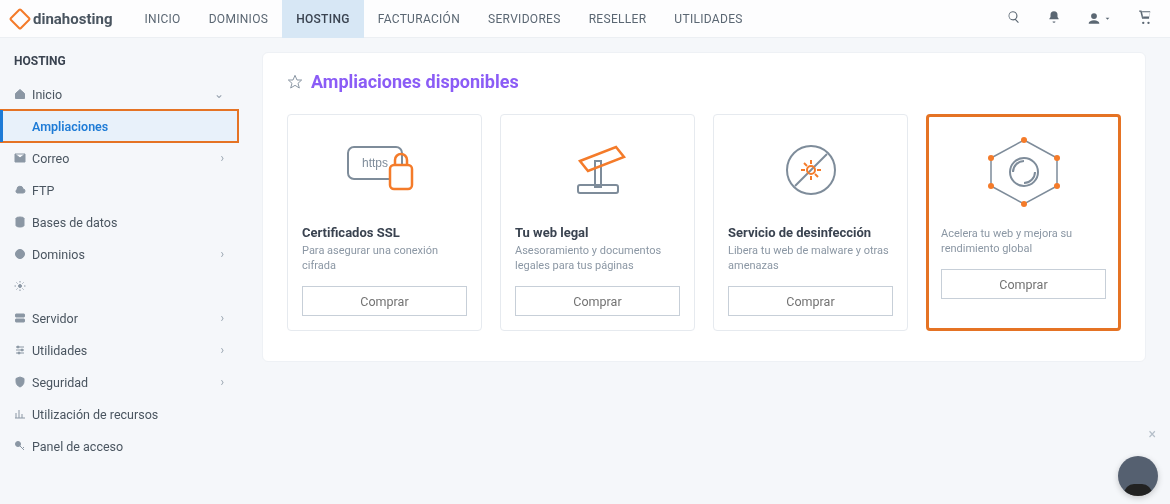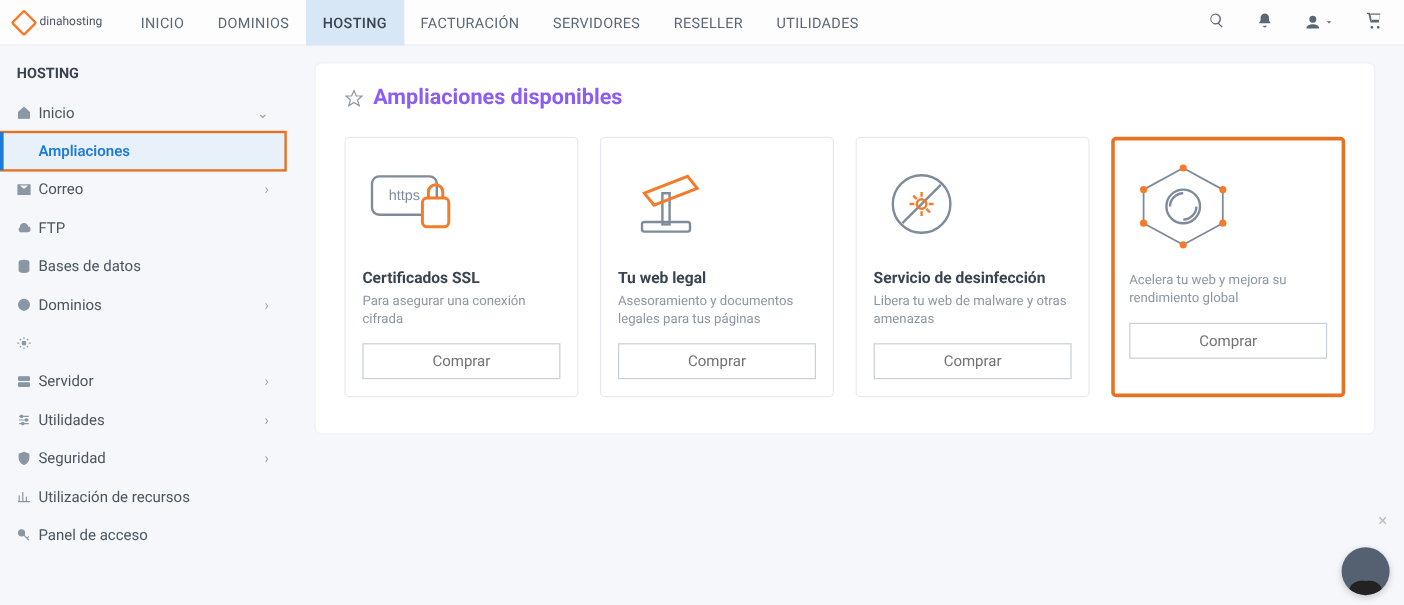--- a/index.html
+++ b/index.html
@@ -20,22 +20,22 @@
     border-bottom: 1px solid #eceff3;
     display: flex;
     align-items: center;
     padding: 0 18px 0 12px;
   }
   .brand {
     display: flex;
     align-items: center;
     gap: 5px;
     color: #4a5560;
-    font-weight: 400;
-    font-size: 10px;
+    font-weight: 700;
+    font-size: 15px;
     margin-right: 18px;
   }
   .brand .logo-mark {
     width: 16px; height: 16px;
     border: 2px solid #f47b2a;
     transform: rotate(45deg);
     border-radius: 2px;
   }
   .nav-items { display: flex; align-items: center; }
   .nav-item {
@@ -132,21 +132,21 @@
     border-radius: 4px;
     padding: 0 14px 14px;
     display: flex; flex-direction: column;
   }
   .card.highlighted {
     border: 3px solid #e57324;
     padding: 0 12px 12px;
   }
   .card .illus {
     height: 110px;
-    display:flex; align-items:center; 
+    display:flex; align-items:center; justify-content:center;
   }
   .card h3 { font-size: 13px; font-weight:700; color:#3a4350; margin-bottom:4px;}
   .card p.desc { font-size: 11px; color:#8b97a4; line-height:1.35; min-height:30px;}
   .card .buy-btn {
     margin-top: 12px;
     height: 30px;
     border: 1px solid #c7cfd8;
     background: #fff;
     color: #737373;
     font-size: 12.5px;

